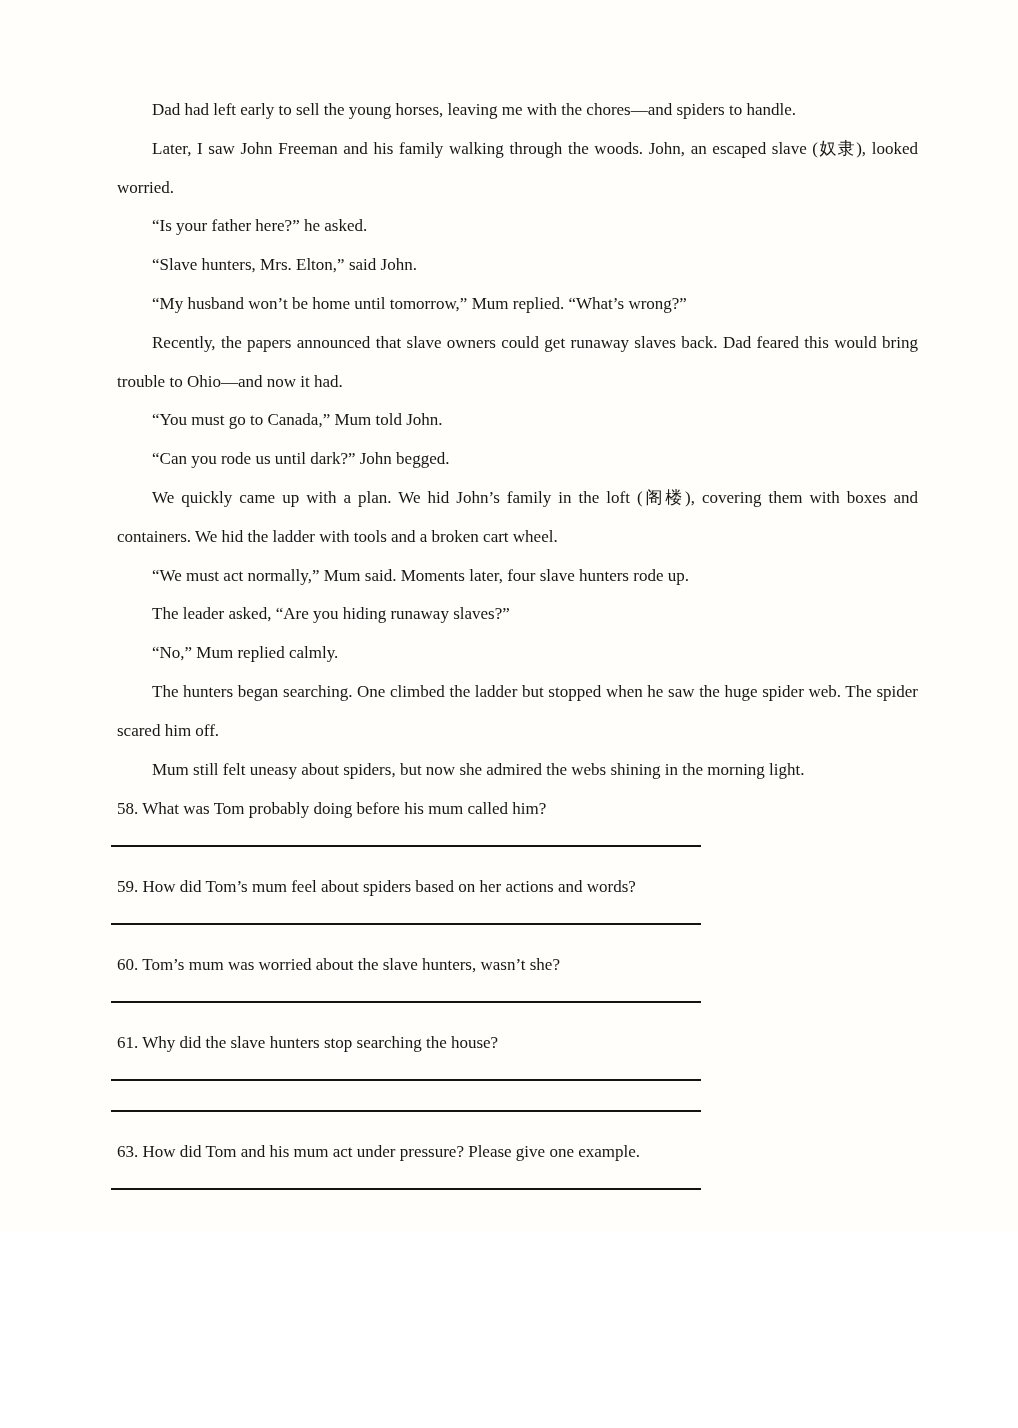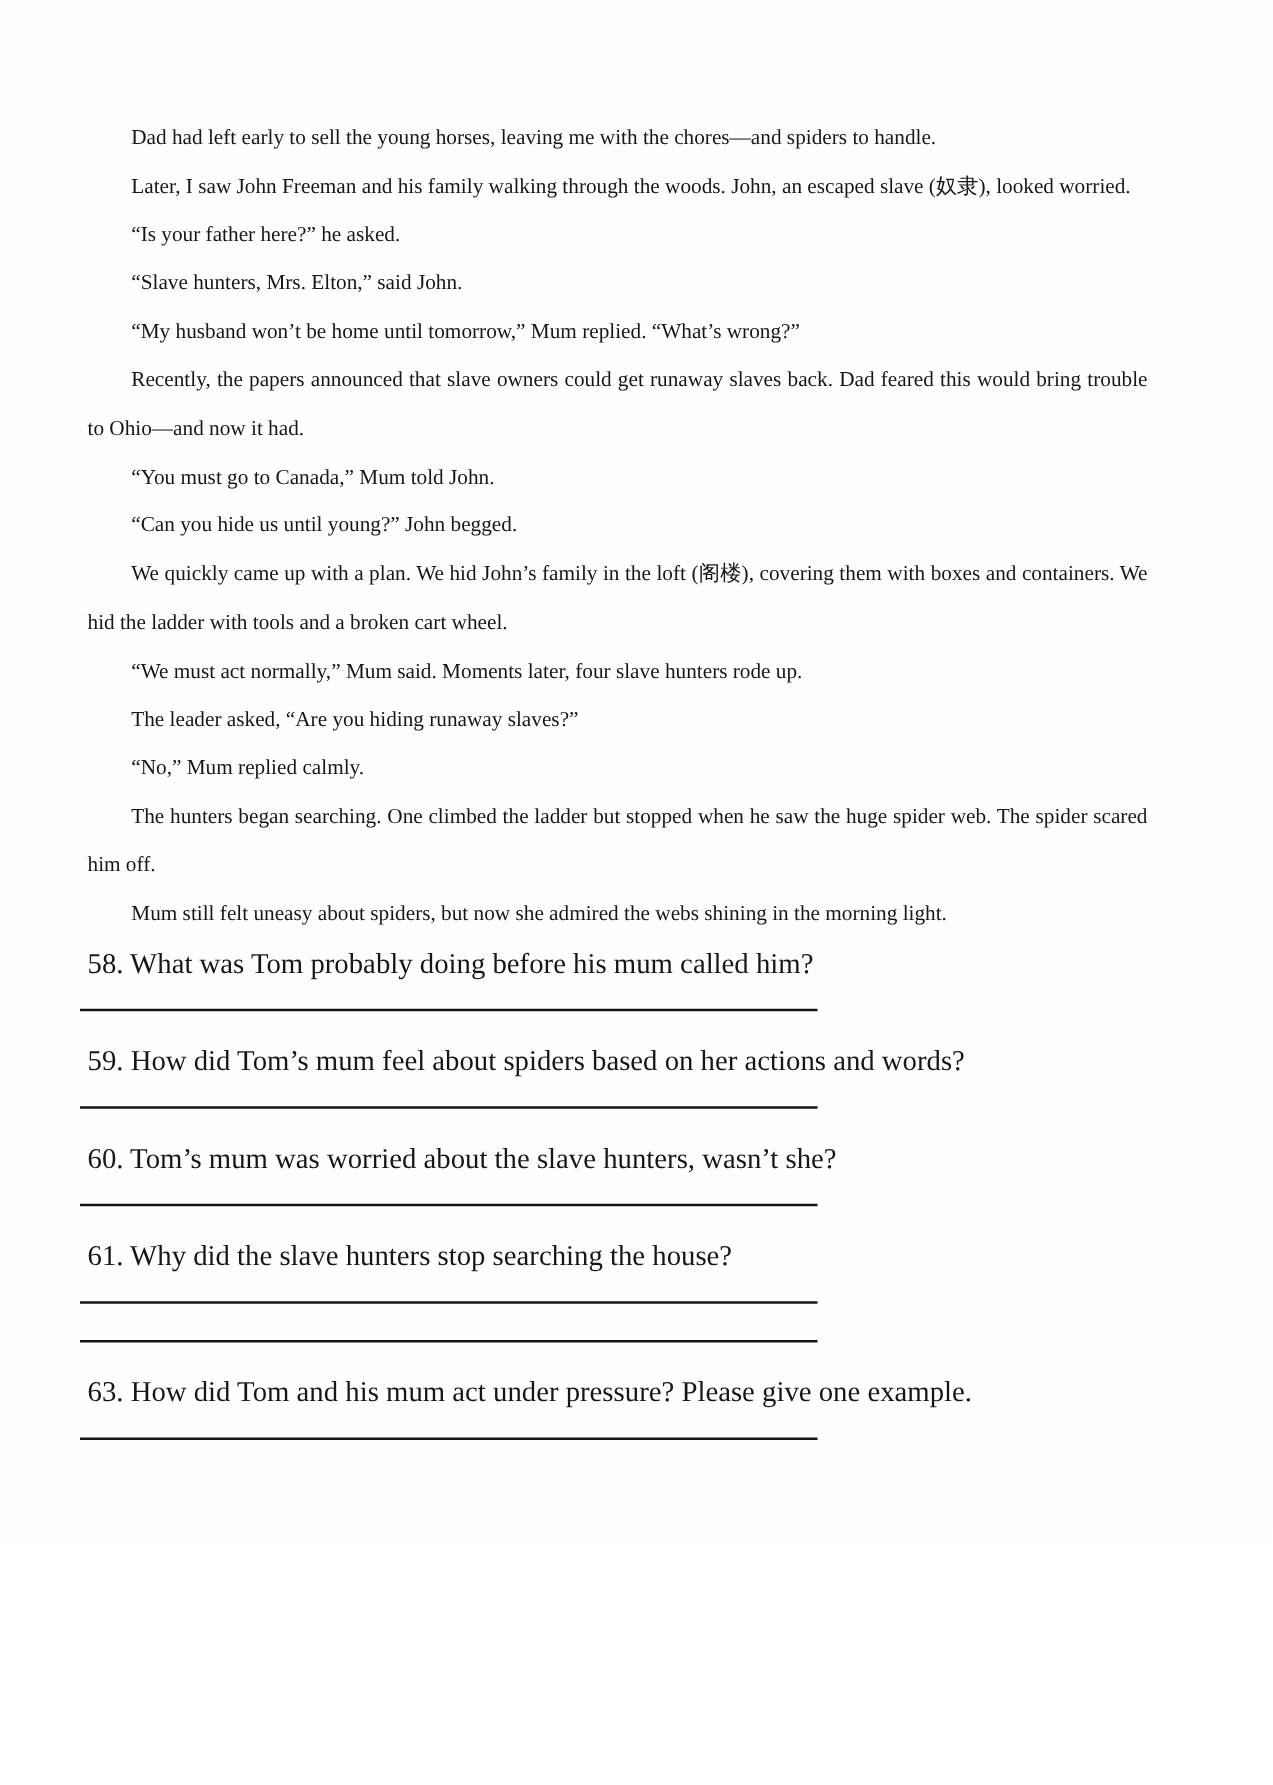--- a/index.html
+++ b/index.html
@@ -9,39 +9,39 @@
   }
   .page {
     position: relative;
     width: 1018px;
     height: 1232px;
     margin: 0 auto;
     background: #fffefb;
     color: #161616;
     font-family: "Liberation Serif", "DejaVu Serif", serif;
     box-sizing: border-box;
-    padding: 91px 100px 0 70px;
+    padding: 91px 100px 0 117px;
     overflow: hidden;
   }
   .story p {
     margin: 0;
     font-size: 17px;
     line-height: 38.8px;
     text-indent: 35px;
     text-align: justify;
   }
   .questions {
     margin-top: 9px;
   }
   .qblock {
     margin-bottom: 29px;
   }
   .qtext {
     margin: 0;
-    font-size: 23px;
+    font-size: 17px;
     line-height: 22px;
     text-align: left;
   }
   .answer-line {
     width: 590px;
     height: 0;
     margin-left: -6px;
     margin-top: 25px;
     border-bottom: 2px solid #141414;
   }
@@ -61,21 +61,21 @@
 <div class="page">
 
   <div class="story">
     <p>Dad had left early to sell the young horses, leaving me with the chores—and spiders to handle.</p>
     <p>Later, I saw John Freeman and his family walking through the woods. John, an escaped slave (奴隶), looked worried.</p>
     <p>“Is your father here?” he asked.</p>
     <p>“Slave hunters, Mrs. Elton,” said John.</p>
     <p>“My husband won’t be home until tomorrow,” Mum replied. “What’s wrong?”</p>
     <p>Recently, the papers announced that slave owners could get runaway slaves back. Dad feared this would bring trouble to Ohio—and now it had.</p>
     <p>“You must go to Canada,” Mum told John.</p>
-    <p>“Can you hide us until young?” John begged.</p>
+    <p>“Can you rode us until dark?” John begged.</p>
     <p>We quickly came up with a plan. We hid John’s family in the loft (阁楼), covering them with boxes and containers. We hid the ladder with tools and a broken cart wheel.</p>
     <p>“We must act normally,” Mum said. Moments later, four slave hunters rode up.</p>
     <p>The leader asked, “Are you hiding runaway slaves?”</p>
     <p>“No,” Mum replied calmly.</p>
     <p>The hunters began searching. One climbed the ladder but stopped when he saw the huge spider web. The spider scared him off.</p>
     <p>Mum still felt uneasy about spiders, but now she admired the webs shining in the morning light.</p>
   </div>
 
   <div class="questions">
 

